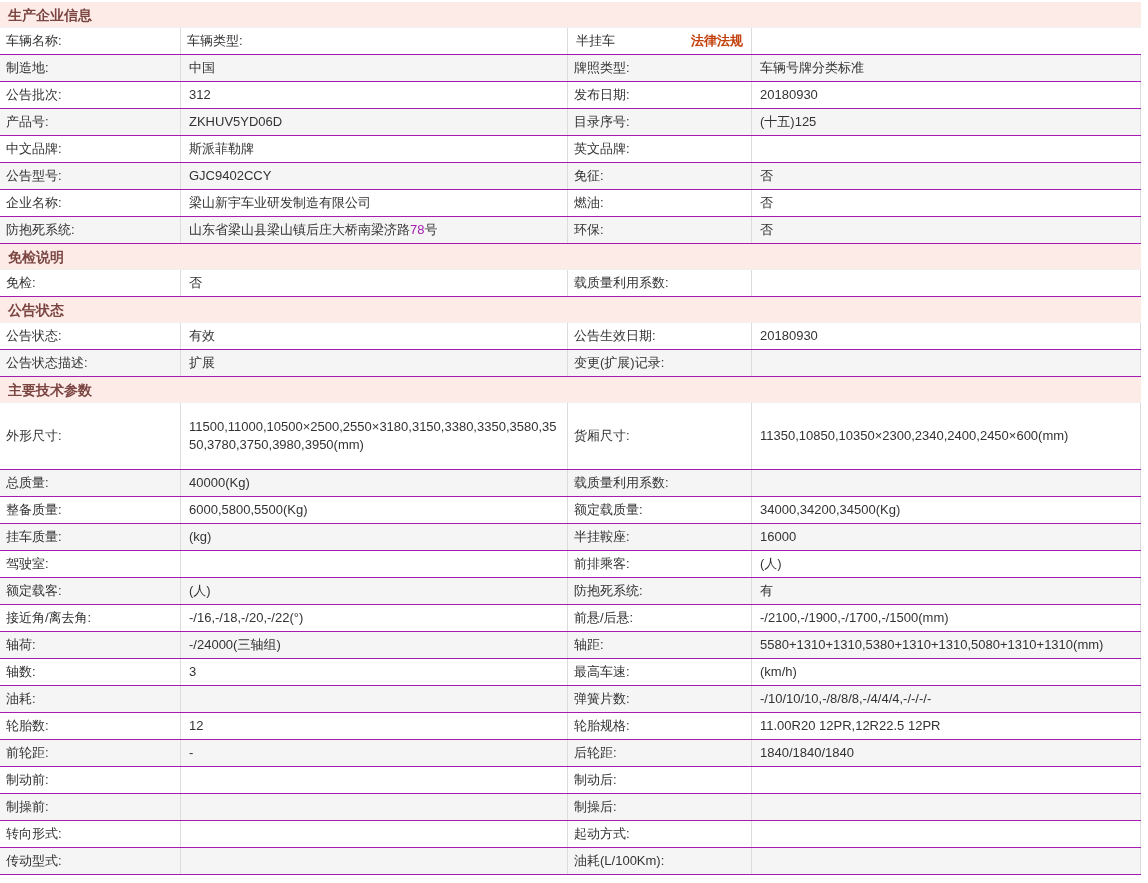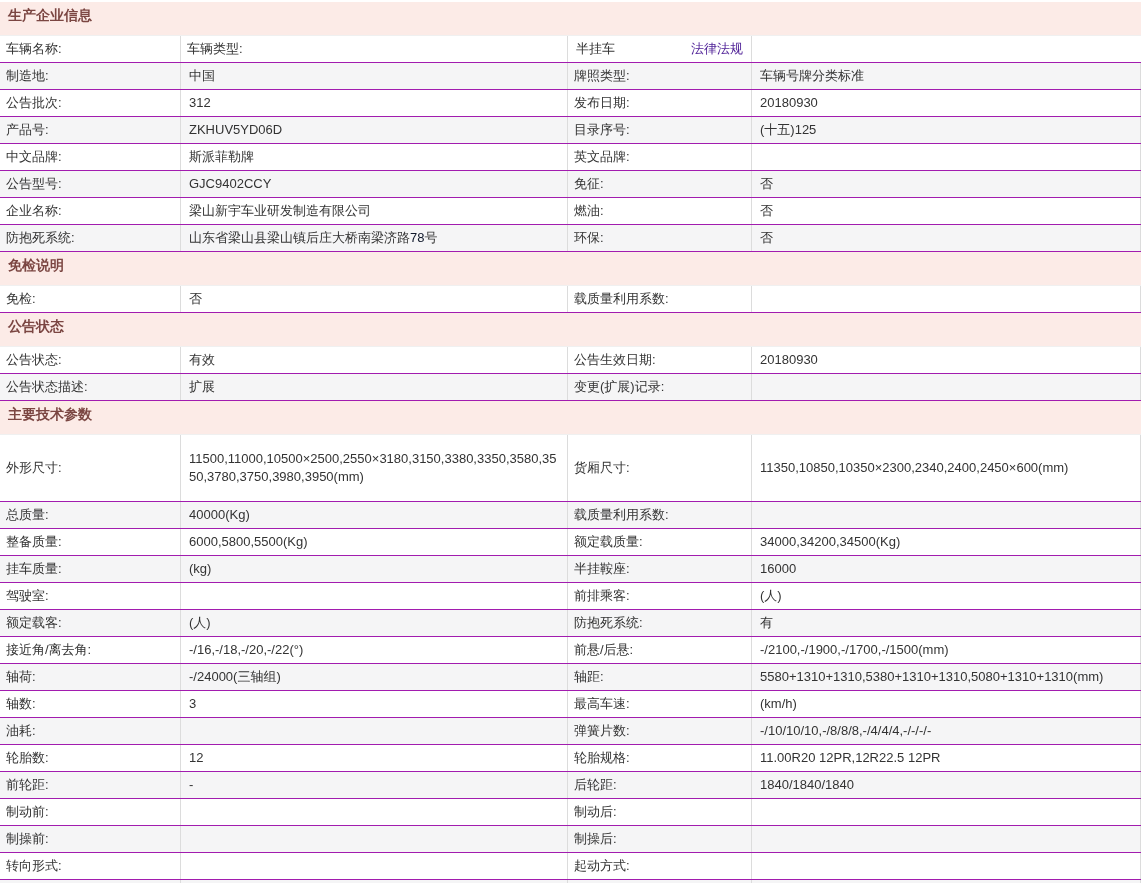--- a/index.html
+++ b/index.html
@@ -11,21 +11,21 @@
   }
   .spec-table {
     width:1141px;
     margin-top:2px;
   }
   .section-header {
     background:#fcebe7;
     color:#7b4642;
     font-weight:bold;
     font-size:14px;
-    height:34px;
+    height:26px;
     line-height:26px;
     padding-left:8px;
     border-bottom:1px solid #f0f0f0;
   }
   .row {
     display:grid;
     grid-template-columns:181px 387px 184px 1fr;
     min-height:27px;
     border-bottom:1px solid #a21caf;
     background:#fff;
@@ -39,25 +39,26 @@
     padding:3px 6px 3px 6px;
     line-height:18px;
     word-break:break-all;
   }
   .cell.label { padding-left:6px; }
   .cell.value { padding-left:8px; }
   .cell.value .val { flex:1 1 auto; }
   .legal-link {
     margin-left:auto;
     padding-right:2px;
-    color:#4c1d95;
+    color:#c2410c;
     cursor:pointer;
     white-space:nowrap;
-  }
-  .hl { color:#0f172a; }
+    font-weight:bold;
+  }
+  .hl { color:#a21caf; }
 </style>
 </head>
 <body>
 
 <div class="spec-table">
 
   <div class="section-header">生产企业信息</div>
 
   <div class="row">
     <div class="cell label">车辆名称:</div>

